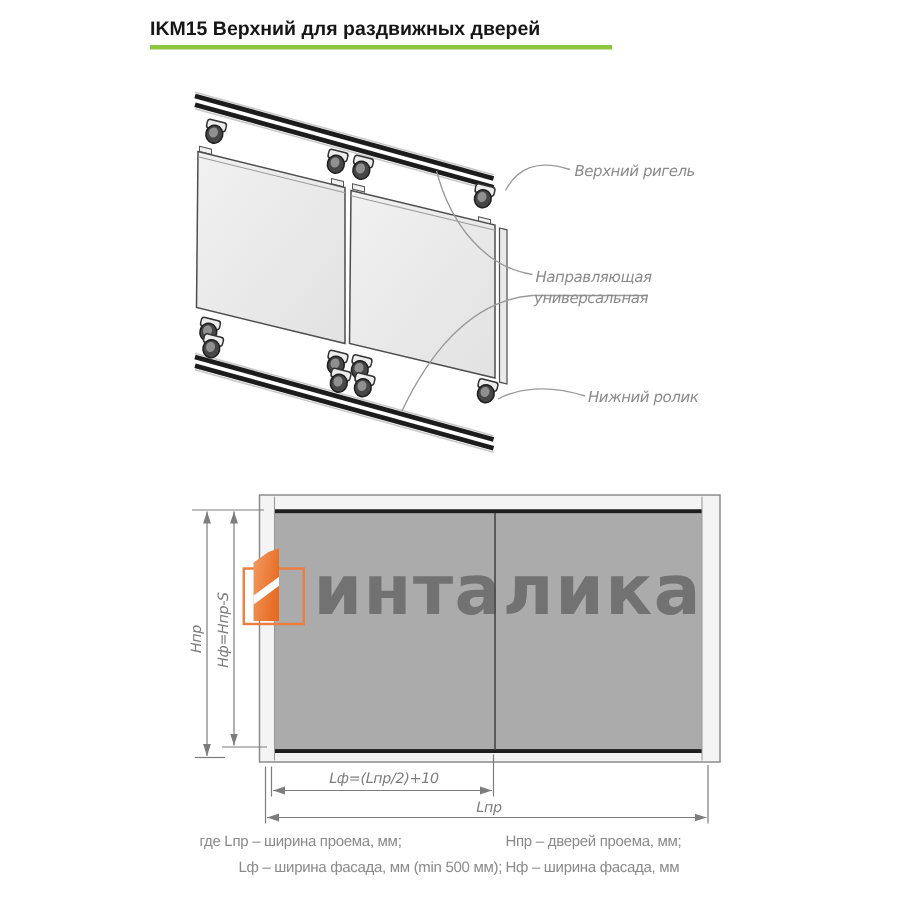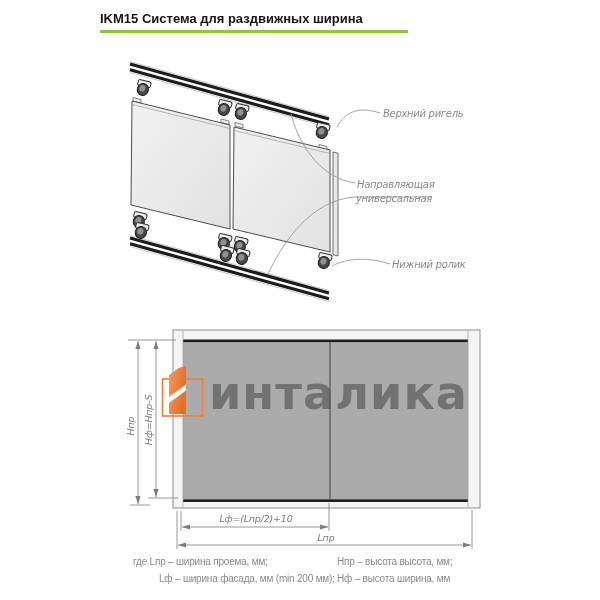--- a/index.html
+++ b/index.html
@@ -19,21 +19,21 @@
 
   .legend-line{position:absolute;font-size:10px;color:#8a8a8a;letter-spacing:-0.2px;white-space:nowrap}
   .legend-l1{left:133px;top:556px}
   .legend-l2{left:159px;top:573px}
   .legend-r1{left:337px;top:556px}
   .legend-r2{left:337px;top:573px}
 </style>
 </head>
 <body>
 
-<div class="page-title">IKM15 Система для раздвижных ширина</div>
+<div class="page-title">IKM15 Верхний для раздвижных дверей</div>
 <div class="accent-bar"></div>
 
 <svg class="exploded-svg" viewBox="100 48 400 265">
   <defs>
     <linearGradient id="panelGrad" x1="0" y1="0" x2="1" y2="1">
       <stop offset="0" stop-color="#f1f1f1"></stop>
       <stop offset="1" stop-color="#e2e2e2"></stop>
     </linearGradient>
     <g id="clip">
       <g transform="rotate(14)">
@@ -147,15 +147,15 @@
       <rect x="162.5" y="379" width="40" height="37" fill="none" style="stroke:var(--brand-orange,#ee7d3e)" stroke-width="1.6"></rect>
       <polygon points="169,414 169,375 179,368 186,365.5 186,414" fill="url(#logoGrad)"></polygon>
       <polygon points="169,397 186,384.5 186,390.5 169,403" fill="#fdfdfd"></polygon>
     </g>
   </g>
 
   <line x1="330" y1="342" x2="330" y2="500" stroke="#4a4a4a" stroke-width="1.1"></line>
 </svg>
 
 <div class="legend-line legend-l1">где Lпр – ширина проема, мм;</div>
-<div class="legend-line legend-l2">Lф – ширина фасада, мм (min 200 мм);</div>
-<div class="legend-line legend-r1">Нпр – высота высота, мм;</div>
-<div class="legend-line legend-r2">Нф – высота ширина, мм</div>
+<div class="legend-line legend-l2">Lф – ширина фасада, мм (min 500 мм);</div>
+<div class="legend-line legend-r1">Нпр – дверей проема, мм;</div>
+<div class="legend-line legend-r2">Нф – ширина фасада, мм</div>
 
 </body></html>

